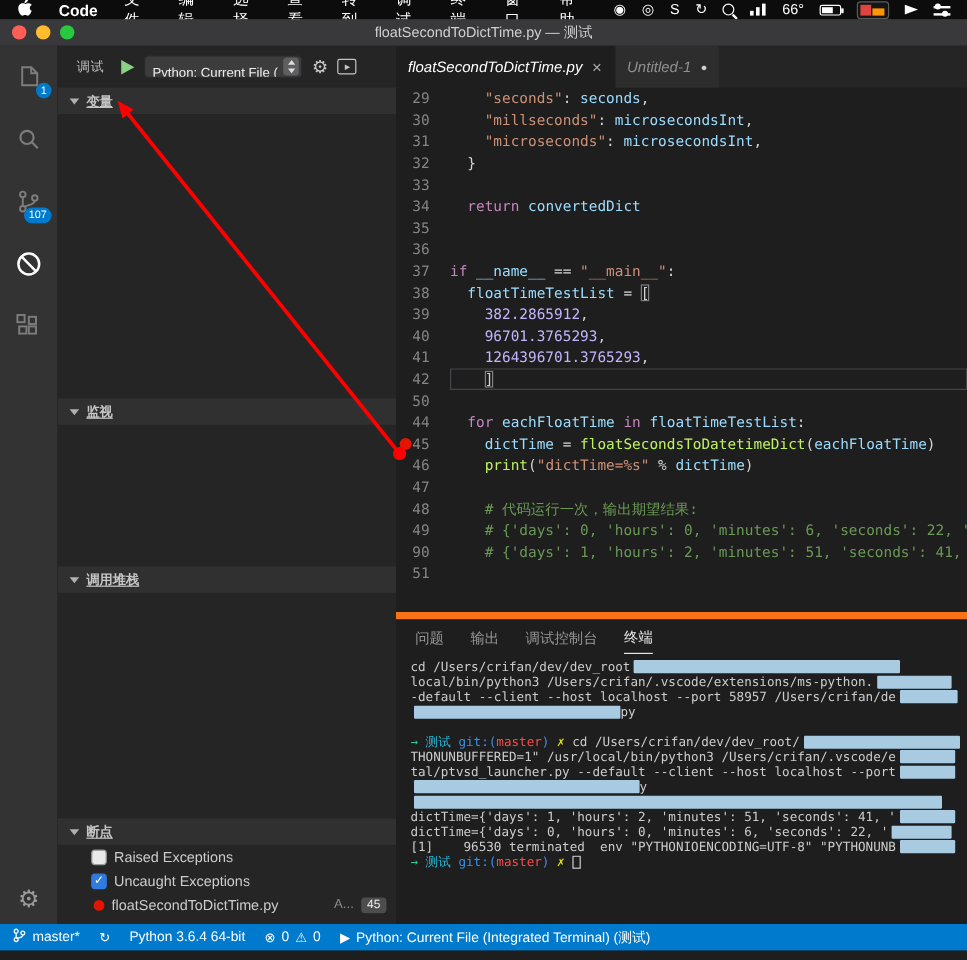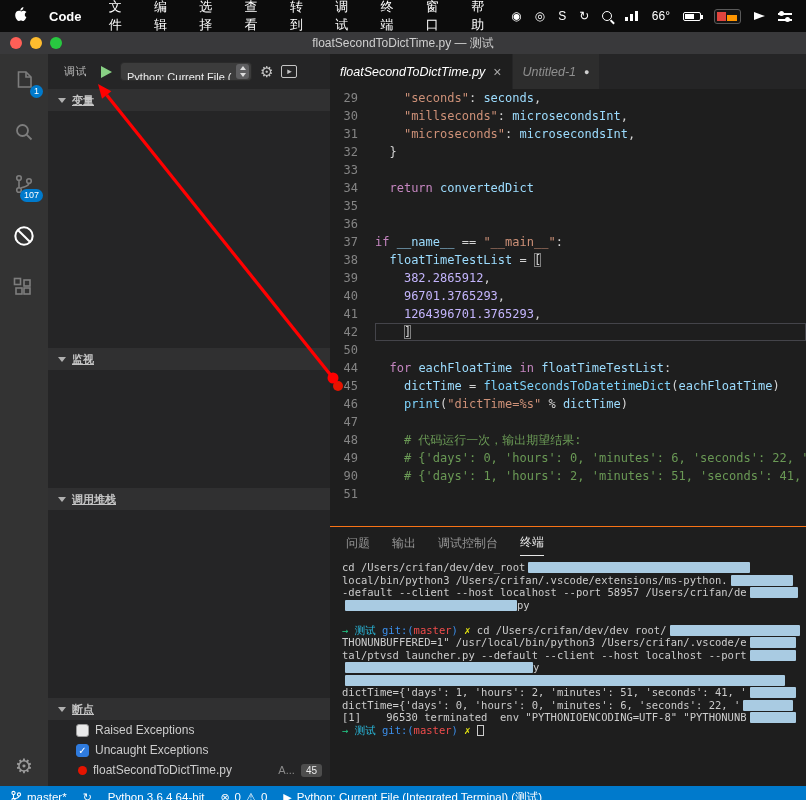--- a/index.html
+++ b/index.html
@@ -1,21 +1,21 @@
 <!DOCTYPE html>
 <html style="--status-bar: #007acc; --activity-badge: #007acc; --breakpoint: #e51400; --debug-play: #89d185; --redaction: #a9cbe2; --annotation: #ff0000;"><head>
 <meta charset="utf-8">
 <style>
   * { box-sizing: border-box; margin: 0; padding: 0; }
   html,body { width:806px; height:800px; overflow:hidden; background:#1e1e1e;
               font-family:"Liberation Sans", sans-serif; }
 
   
-  .menubar { height:32px; background:#0c0c0c; color:#fff; display:flex; align-items:center;
-             padding:0 14px; gap:22px; font-size:13px; position:relative;text-align:center; }
+  .menubar { height:16px; background:#0c0c0c; color:#fff; display:flex; align-items:center;
+             padding:0 14px; gap:22px; font-size:13px; position:relative; }
   .menubar .app-name { font-weight:bold; }
   .menu-item { cursor:default; }
   .menu-right { margin-left:auto; display:flex; align-items:center; gap:13px; }
   .mi { display:inline-flex; align-items:center; justify-content:center; color:#fff; font-size:12px; }
   .shp-magnifier { width:10px; height:10px; border:1.5px solid #fff; border-radius:50%; position:relative; }
   .shp-magnifier::after { content:""; position:absolute; width:5px; height:1.5px; background:#fff;
                           transform:rotate(45deg); right:-4px; bottom:-2px; }
   .shp-bars { width:2.5px; height:10px; background:#fff; position:relative; margin-left:10px; margin-right:1px; }
   .shp-bars::before { content:""; position:absolute; left:-5px; bottom:0; width:2.5px; height:7px; background:#fff; }
   .shp-bars::after  { content:""; position:absolute; left:-10px; bottom:0; width:2.5px; height:4px; background:#fff; }
@@ -92,25 +92,25 @@
   .etab-dot { font-style:normal; font-size:9px; color:#d0d0d0; }
 
   .code-area { height:437px; overflow:hidden; font-family:"DejaVu Sans Mono", monospace; font-size:12px; flex:none; }
   .cline { display:flex; height:18px; line-height:18px; position:relative; }
   .cline .gbp { position:absolute; left:3px; top:4px; width:10px; height:10px; border-radius:50%;
                 background:var(--breakpoint); }
   .ln { width:45px; padding-right:17px; text-align:right; color:#858585; flex:none; }
   .ltext { flex:1; min-width:0; overflow:hidden; white-space:pre; color:#d4d4d4; }
   .cline.current .ltext { box-shadow:inset 0 0 0 1px #44444a; }
   .tk-str{color:#ce9178} .tk-kw{color:#c586c0} .tk-var{color:#9cdcfe} .tk-num{color:#c4b5fd}
-  .tk-fn{color:#7dd3fc} .tk-cm{color:#6a9955} .tk-pn{color:#d4d4d4}
+  .tk-fn{color:#bef264} .tk-cm{color:#6a9955} .tk-pn{color:#d4d4d4}
   .tk-bm{ outline:1px solid #808080; outline-offset:-1px; }
 
   
-  .panel { flex:1; border-top:1px solid #f97316; display:flex; flex-direction:column; min-height:0; }
+  .panel { flex:1; border-top:6px solid #f97316; display:flex; flex-direction:column; min-height:0; }
   .panel-tabs { height:32px; display:flex; align-items:center; gap:22px; padding:0 16px; flex:none; }
   .ptab { font-size:12px; color:#969696; padding:4px 0; }
   .ptab.active { color:#e7e7e7; border-bottom:1px solid #e7e7e7; }
   .terminal { flex:1; padding:2px 0 0 12px; font-family:"DejaVu Sans Mono", monospace; font-size:10.5px;
               line-height:12.5px; color:#cccccc; overflow:hidden; }
   .tline { height:12.5px; white-space:pre; overflow:hidden; }
   .redact { display:inline-block; height:11px; background:var(--redaction); border-radius:1px;
             vertical-align:-2px; margin-left:3px; }
   .tcursor { display:inline-block; width:7px; height:11px; border:1px solid #ccc; vertical-align:-2px; }
   .tk-tgreen{color:#23d18b} .tk-tcyan{color:#29b8db} .tk-tblue{color:#3b8eea}

